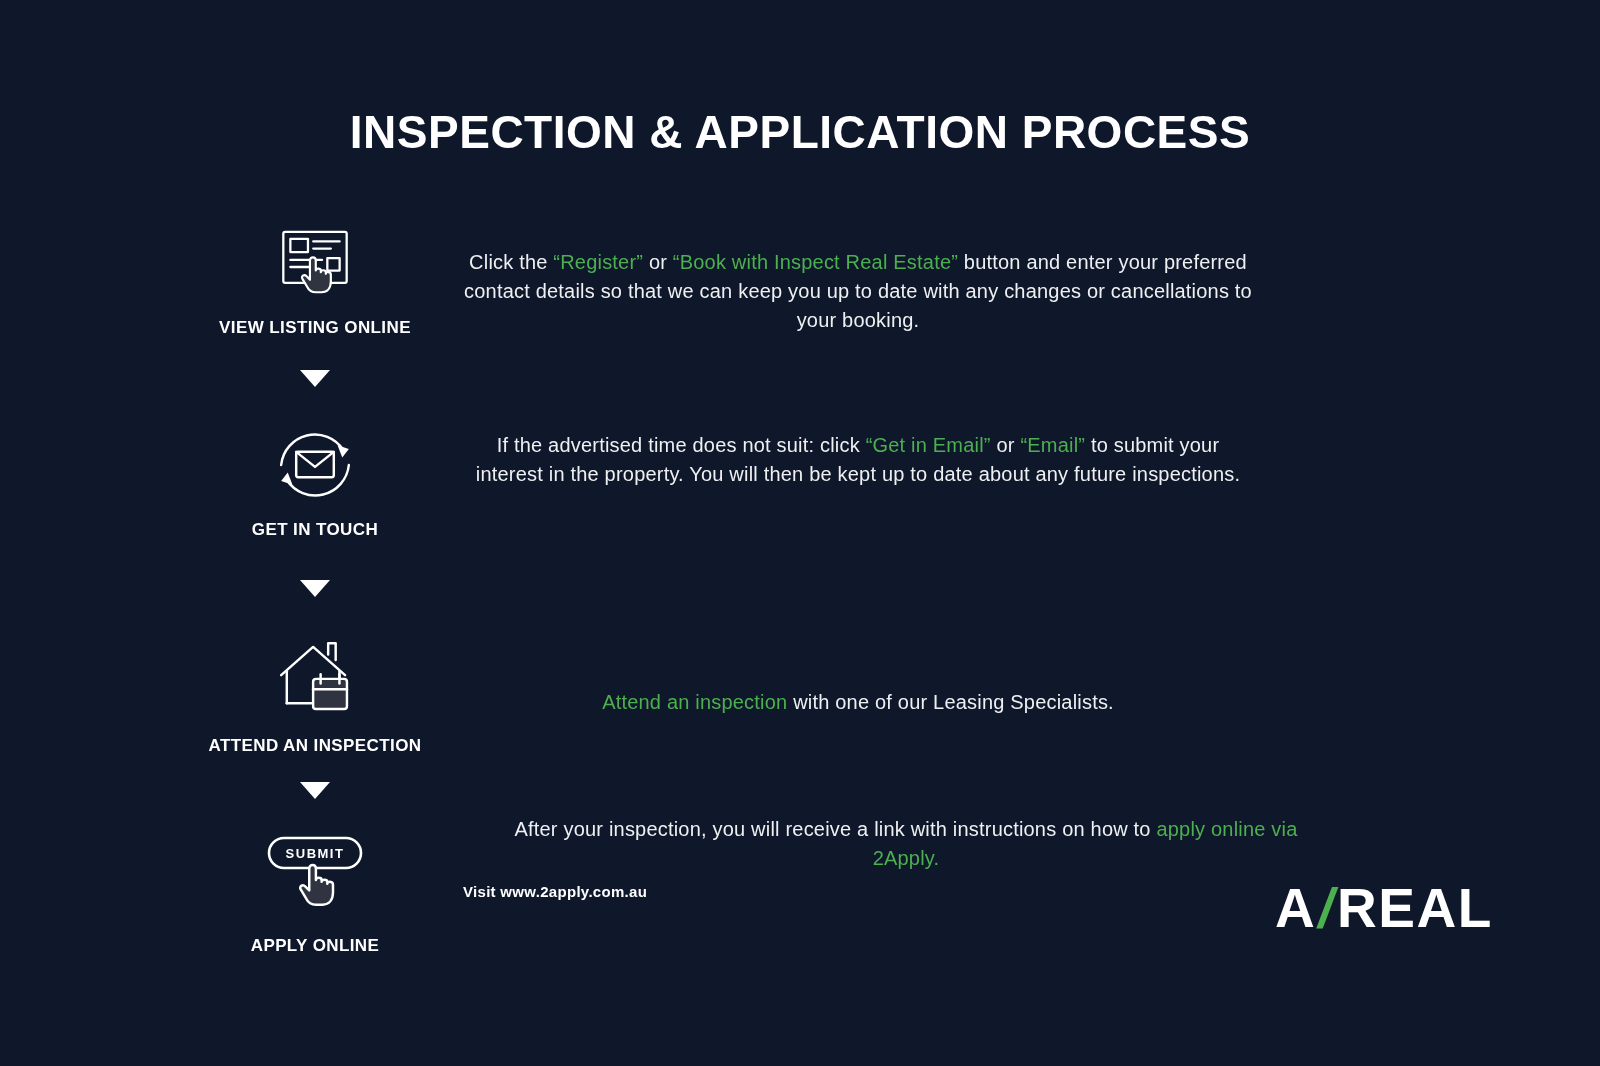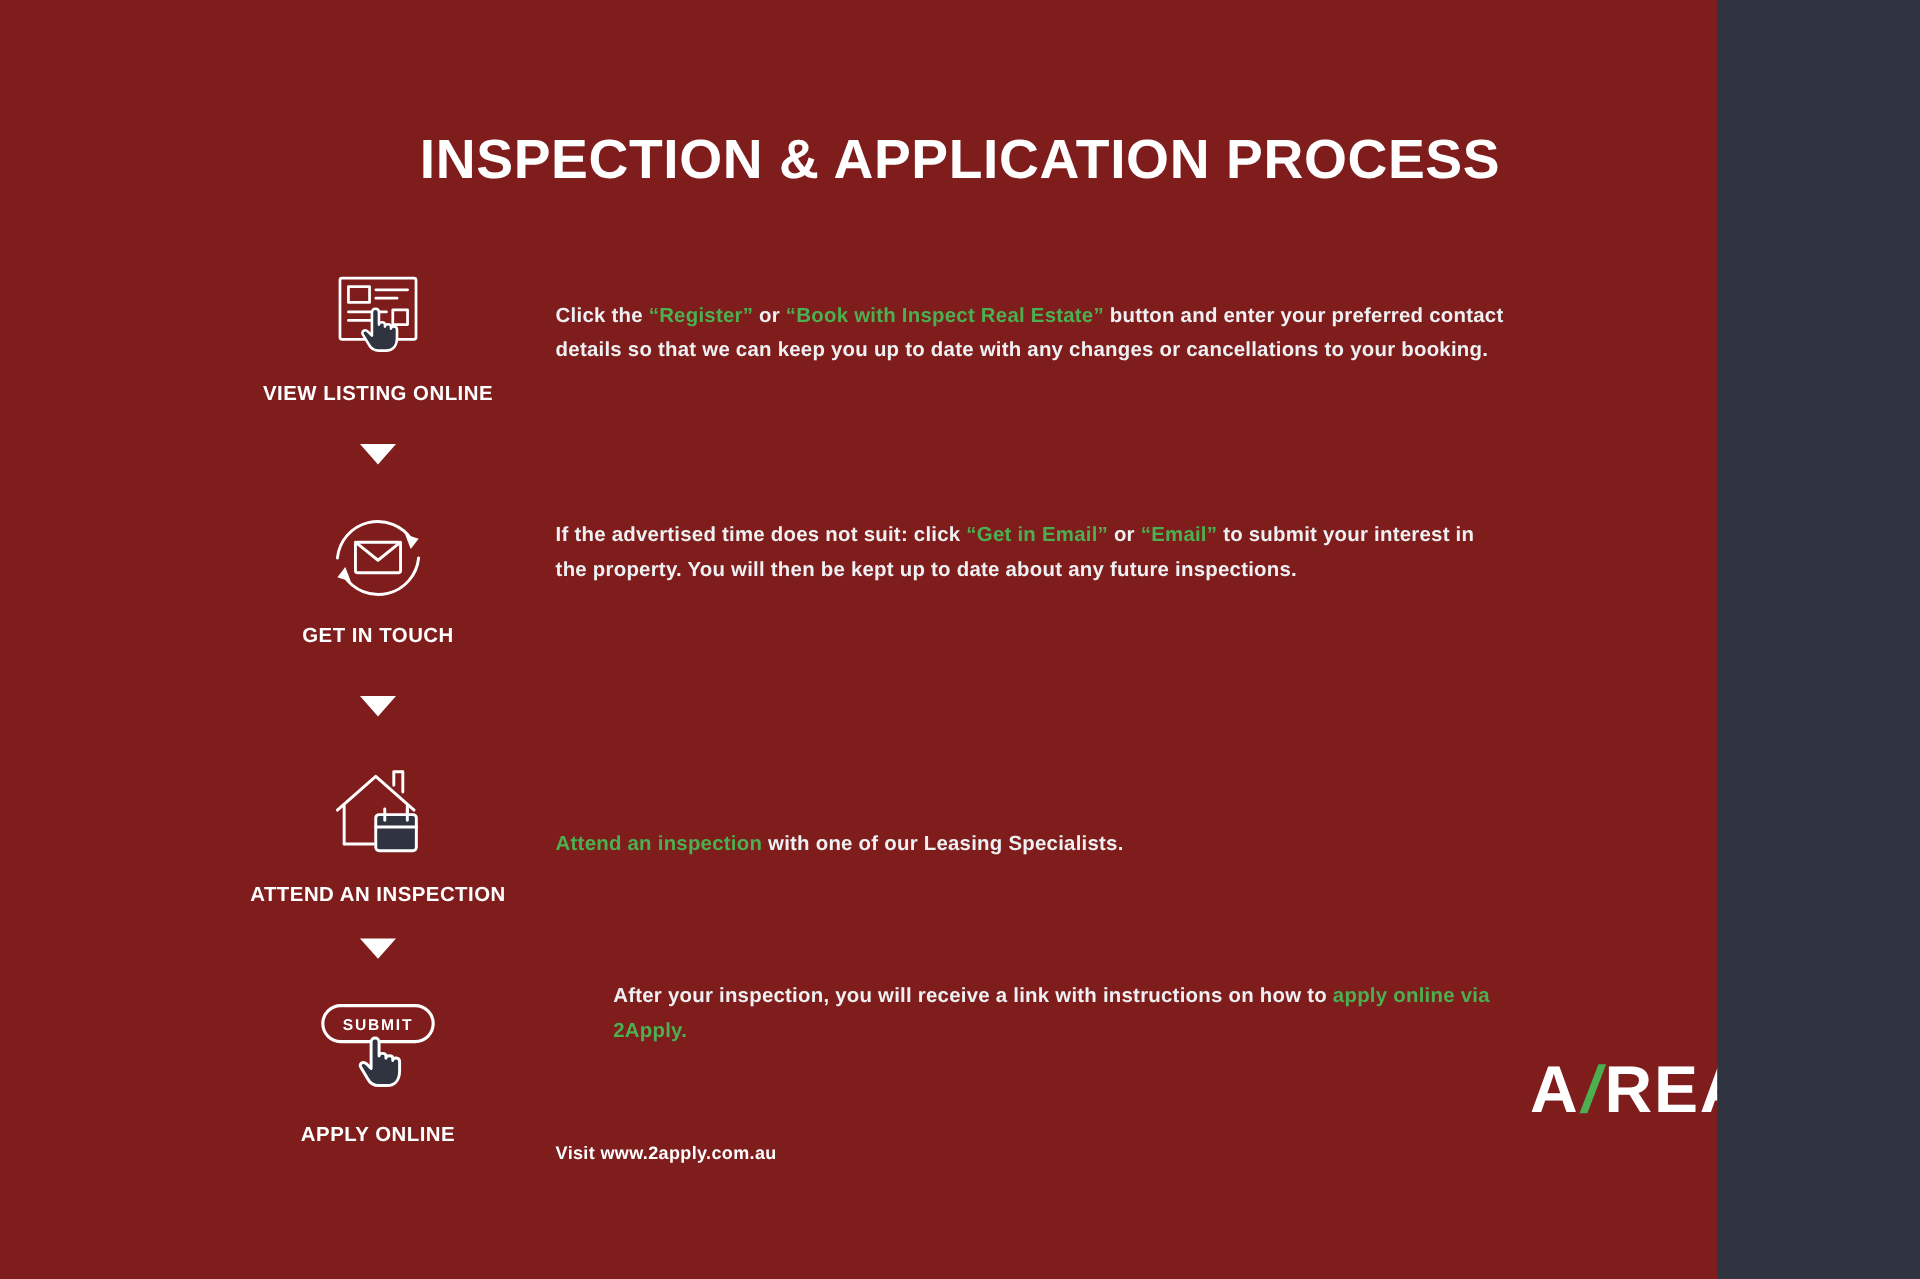--- a/index.html
+++ b/index.html
@@ -1,41 +1,41 @@
 <!DOCTYPE html>
 <html><head>
 <meta charset="utf-8">
 <style>
   html,body{margin:0;padding:0;background:#2f3440;}
   .canvas{
-    position:relative;width:1431px;height:1066px;overflow:hidden;
-    background:#7f1d1d;color:#f2f4f6;
+    position:relative;width:1600px;height:1066px;overflow:hidden;
+    background:#0f172a;color:#f2f4f6;
     font-family:"Liberation Sans", sans-serif;
   }
   .title{
     position:absolute;top:74px;left:0;width:1600px;text-align:center;
     font-size:46px;font-weight:800;letter-spacing:0.5px;color:#ffffff;
   }
   .step{position:absolute;left:165px;width:300px;text-align:center;}
   .step .icon-wrap{display:block;margin:0 auto;}
   .step .label{
     display:block;font-size:17px;font-weight:700;letter-spacing:0.4px;color:#ffffff;
   }
   .arrow{
     position:absolute;left:300px;width:0;height:0;
     border-left:15px solid transparent;border-right:15px solid transparent;
     border-top:17px solid #ffffff;
   }
   .desc{
     position:absolute;left:463px;width:790px;margin:0;
-    font-size:17px;line-height:29px;font-weight:700;color:#eef0f2;letter-spacing:0.2px;
+    font-size:20px;line-height:29px;font-weight:400;color:#eef0f2;letter-spacing:0.2px;text-align:center;
   }
   .green{color:#4caf50;}
   .footnote{
-    position:absolute;left:463px;top:953px;margin:0;
+    position:absolute;left:463px;top:883px;margin:0;
     font-size:15px;font-weight:700;color:#ffffff;letter-spacing:0.3px;
   }
   .logo{
     position:absolute;left:1230px;top:876px;
     font-size:55px;font-weight:800;letter-spacing:1.5px;color:#ffffff;white-space:nowrap;margin-left:45px;
   }
   .logo .slash{color:#4caf50;font-style:italic;padding:0 2px;}
   svg{display:block;margin:0 auto;}
   .stroke{fill:none;stroke:#ffffff;stroke-width:2.6;stroke-linecap:round;stroke-linejoin:round;}
   .stroke-fill-bg{fill:#2f3440;stroke:#ffffff;stroke-width:2.6;stroke-linecap:round;stroke-linejoin:round;}

